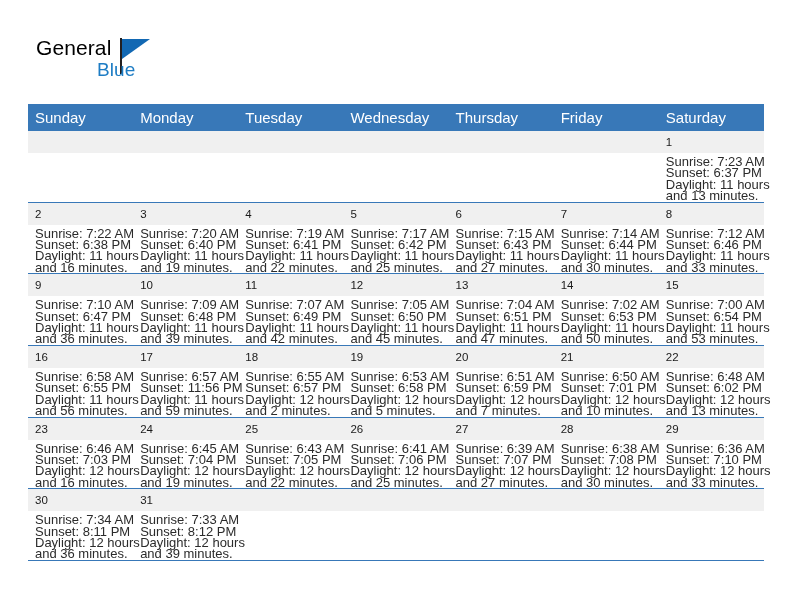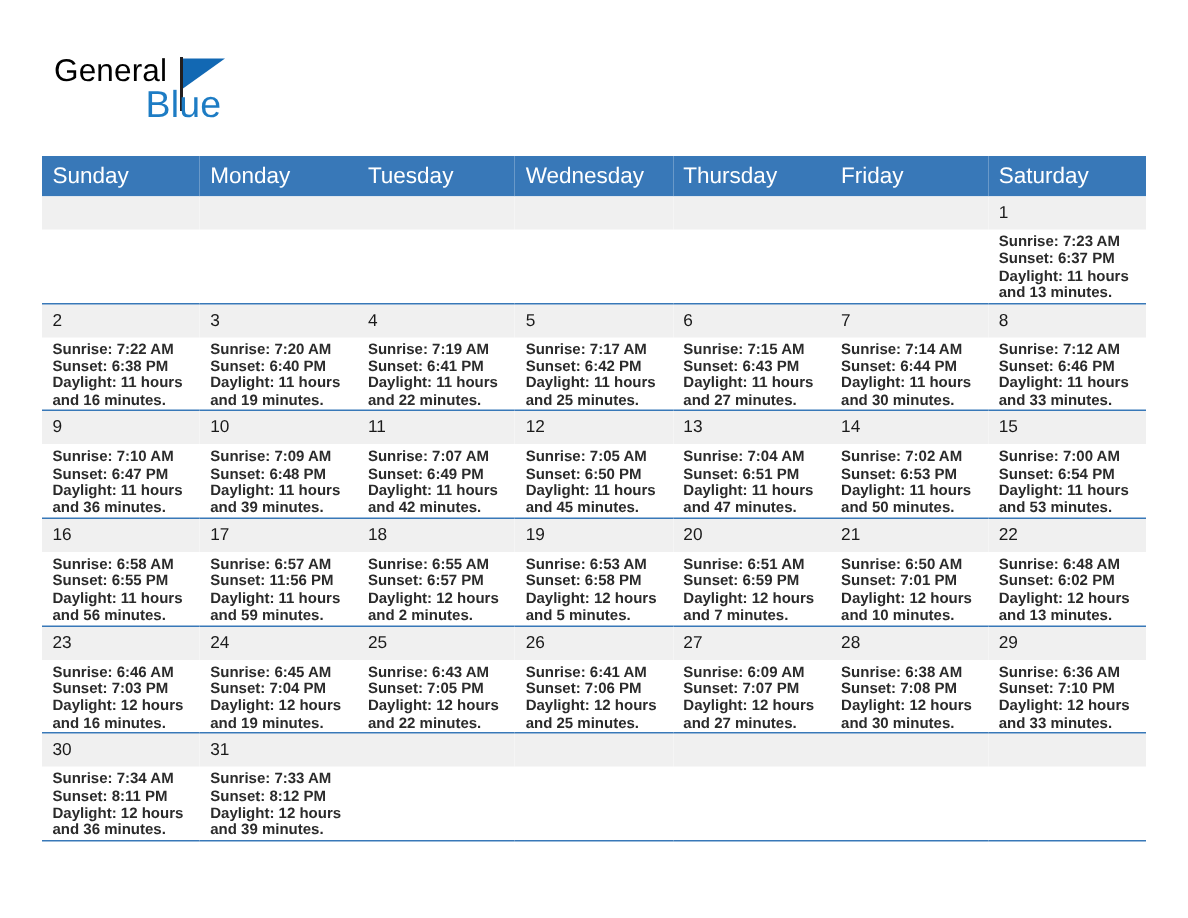--- a/index.html
+++ b/index.html
@@ -42,21 +42,21 @@
     top: 0;
     font-size: 21px;
     color: #000000;
     letter-spacing: 0.1px;
     line-height: 24px;
   }
   .brand-blue {
     position: absolute;
     left: 61px;
     top: 22px;
-    font-size: 25px;
+    font-size: 19px;
     color: #1d7cc4;
     letter-spacing: 0.1px;
     line-height: 24px;
   }
   .brand-flag {
     position: absolute;
     left: 86px;
     top: 3px;
     width: 0;
     height: 0;
@@ -131,24 +131,23 @@
     padding: 4px 0 4px 7px;
     height: 14px;
     line-height: 14px;
   }
   td.empty .daynum {
     color: transparent;
   }
   .details {
     display: block;
     padding: 3px 4px 0 7px;
-    font-size: 10px;
+    font-size: 13px;
     line-height: 11.4px;
     color: #2b2b2b;
-    font-weight: bold;
   }
   .details span {
     display: block;
     white-space: nowrap;
   }
 </style>
 </head>
 <body>
 
 <div class="page">
@@ -435,21 +434,21 @@
             <span class="details">
               <span>Sunrise: 6:41 AM</span>
               <span>Sunset: 7:06 PM</span>
               <span>Daylight: 12 hours</span>
               <span>and 25 minutes.</span>
             </span>
           </td>
           <td class="day-cell">
             <span class="daynum">27</span>
             <span class="details">
-              <span>Sunrise: 6:09 AM</span>
+              <span>Sunrise: 6:39 AM</span>
               <span>Sunset: 7:07 PM</span>
               <span>Daylight: 12 hours</span>
               <span>and 27 minutes.</span>
             </span>
           </td>
           <td class="day-cell">
             <span class="daynum">28</span>
             <span class="details">
               <span>Sunrise: 6:38 AM</span>
               <span>Sunset: 7:08 PM</span>

